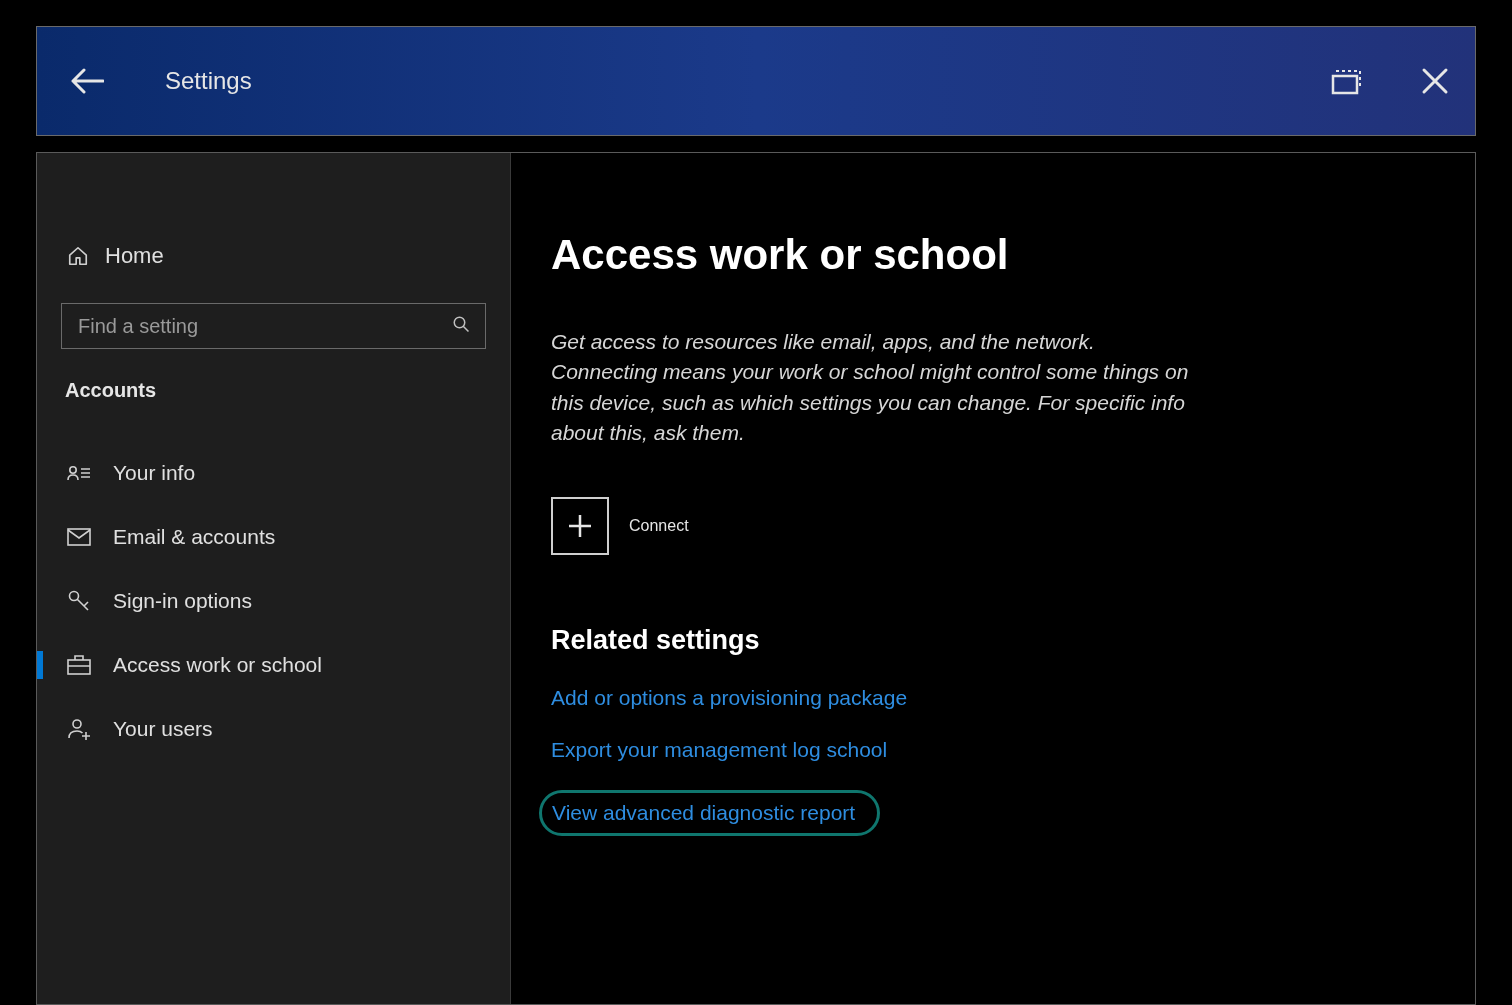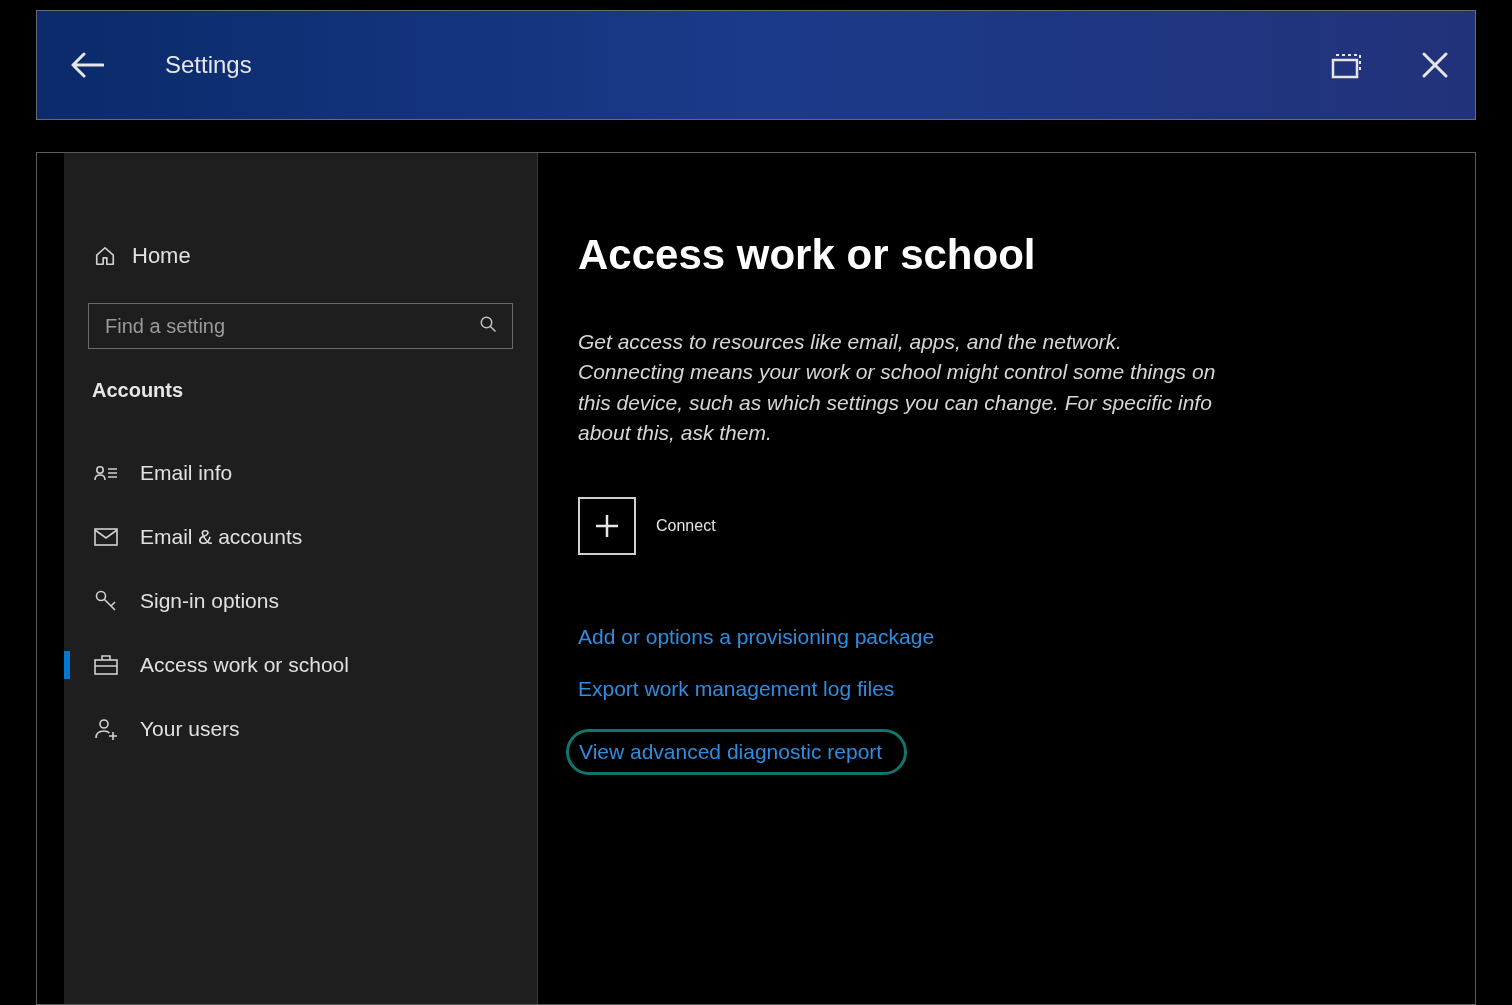--- a/index.html
+++ b/index.html
@@ -8,21 +8,21 @@
   width: 1512px;
   height: 1005px;
   font-family: "Segoe UI", Arial, sans-serif;
   overflow: hidden;
   position: relative;
 }
 
 
 .titlebar {
   position: absolute;
-  top: 10px;
+  top: 26px;
   left: 36px;
   right: 36px;
   height: 110px;
   background: linear-gradient(90deg, #0a2a6b 0%, #1b3a8a 50%, #22327a 100%);
   border: 1px solid #6a6a6a;
   display: flex;
   align-items: center;
   padding-left: 30px;
   padding-right: 20px;
 }
@@ -56,21 +56,20 @@
 
 .content-window {
   position: absolute;
   top: 152px;
   left: 36px;
   right: 36px;
   bottom: 0;
   border: 1px solid #5a5a5a;
   display: flex;
   background: #000;
-  padding-left: 27px;
 }
 
 
 .sidebar {
   width: 474px;
   background: #1e1e1e;
   padding-top: 90px;
   border-right: 1px solid #3a3a3a;
 }
 .home-row {
@@ -263,21 +262,21 @@
     <div class="section-header">Accounts</div>
 
     <div class="nav-item">
       <span class="icon-wrap">
         <svg width="24" height="20" viewBox="0 0 24 20">
             <circle cx="6" cy="7" r="3.2" stroke="#d0d0d0" stroke-width="1.6" fill="none"></circle>
             <path d="M1 17 C1 13 4 12 6 12 C8 12 11 13 11 17" stroke="#d0d0d0" stroke-width="1.6" fill="none"></path>
             <path d="M14 6 L23 6 M14 10 L23 10 M14 14 L23 14" stroke="#d0d0d0" stroke-width="1.6"></path>
           </svg>
       </span>
-      <span class="lbl">Email info</span>
+      <span class="lbl">Your info</span>
     </div>
 
     <div class="nav-item">
       <span class="icon-wrap">
         <svg width="24" height="18" viewBox="0 0 24 18">
             <rect x="1" y="1" width="22" height="16" stroke="#d0d0d0" stroke-width="1.6" fill="none"></rect>
             <path d="M1 2 L12 10 L23 2" stroke="#d0d0d0" stroke-width="1.6" fill="none"></path>
           </svg>
       </span>
       <span class="lbl">Email &amp; accounts</span>
@@ -322,21 +321,22 @@
 
     <div class="connect-row">
       <div class="connect-box">
         <svg width="28" height="28" viewBox="0 0 28 28">
             <path d="M14 3 L14 25 M3 14 L25 14" stroke="#e6e6e6" stroke-width="2.5"></path>
           </svg>
       </div>
       <span class="connect-label">Connect</span>
     </div>
 
+    <h2 class="related-title">Related settings</h2>
 
     <a class="link">Add or options a provisioning package</a>
-    <a class="link">Export work management log files</a>
+    <a class="link">Export your management log school</a>
     <div class="highlight-wrap">
       <a class="link">View advanced diagnostic report</a>
     </div>
   </div>
 
 </div>
 
 </body></html>

